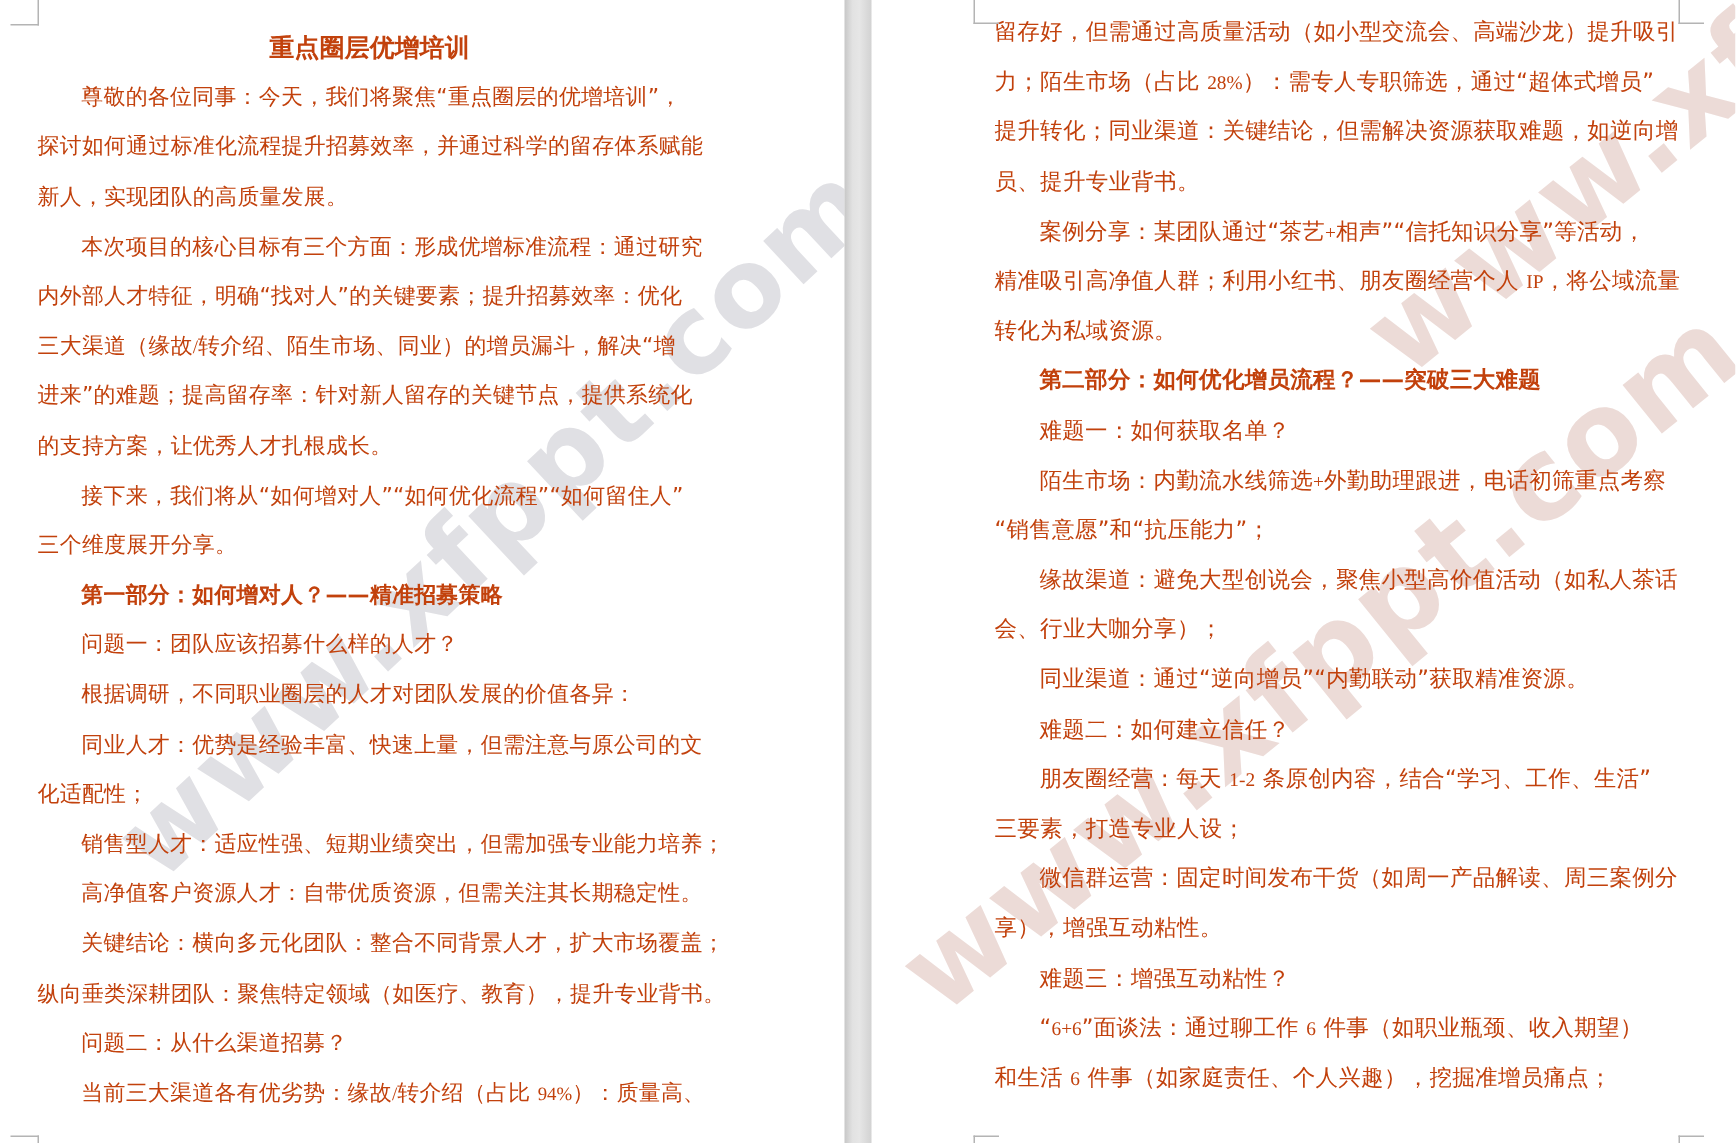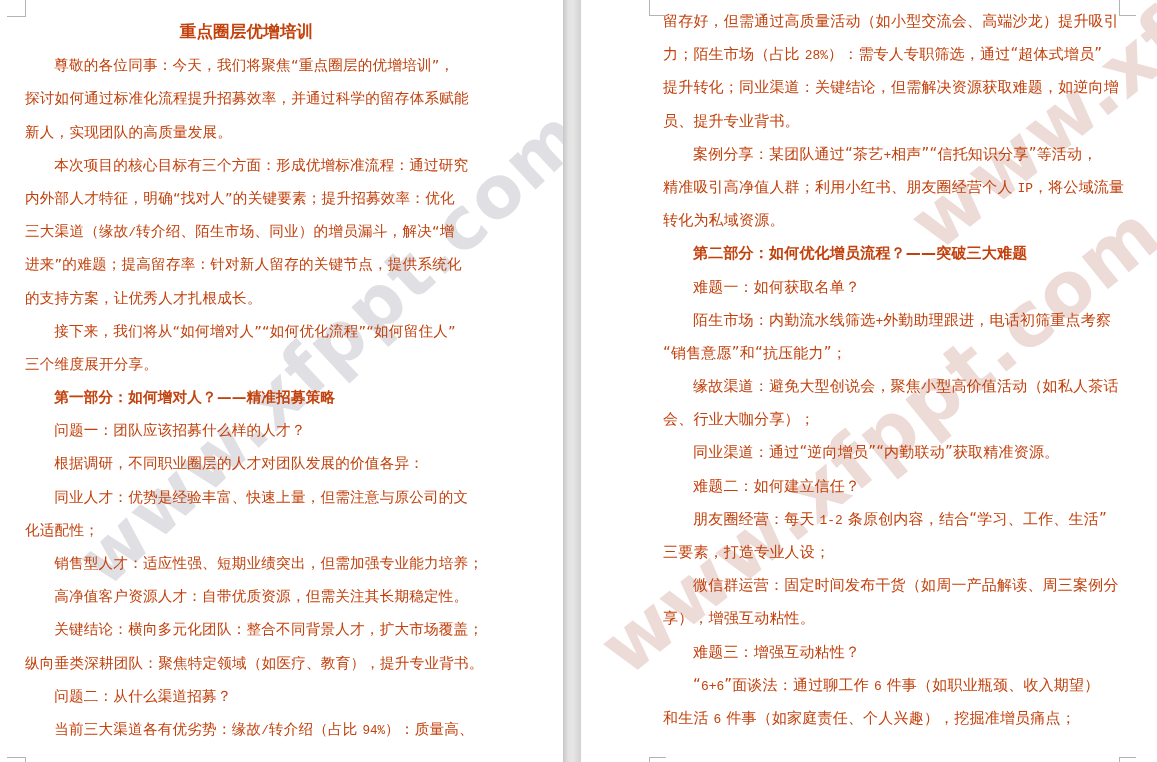--- a/index.html
+++ b/index.html
@@ -20,21 +20,21 @@
   #page-right .content{padding:5px 0 0 82px;font-size:15px;}
   .line{
     height:33.2px;line-height:33.2px;white-space:nowrap;color:#c2410c;
     letter-spacing:0.2px;
   }
   .line.indent{padding-left:2em;}
   .line.bold{font-weight:bold;}
   .line.title{
     font-weight:bold;font-size:16.5px;text-align:center;width:443px;padding-left:0;
   }
-  .lat{font-family:Liberation Mono, monospace;font-size:0.86em;letter-spacing:0;}
+  .lat{font-family:Liberation Serif, serif;font-size:0.86em;letter-spacing:0;}
   
   .wm{
     position:absolute;width:700px;text-align:center;z-index:1;
     font-weight:bold;font-size:72px;letter-spacing:2px;
     pointer-events:none;user-select:none;white-space:nowrap;
   }
   .wm-left{left:-20px;top:305px;transform:rotate(-43deg);}
   .wm-right-main{left:-51px;top:395px;transform:rotate(-39deg);font-size:76px;}
   .wm-right-corner{left:259px;top:-30px;transform:rotate(-39deg);font-size:76px;}
   

